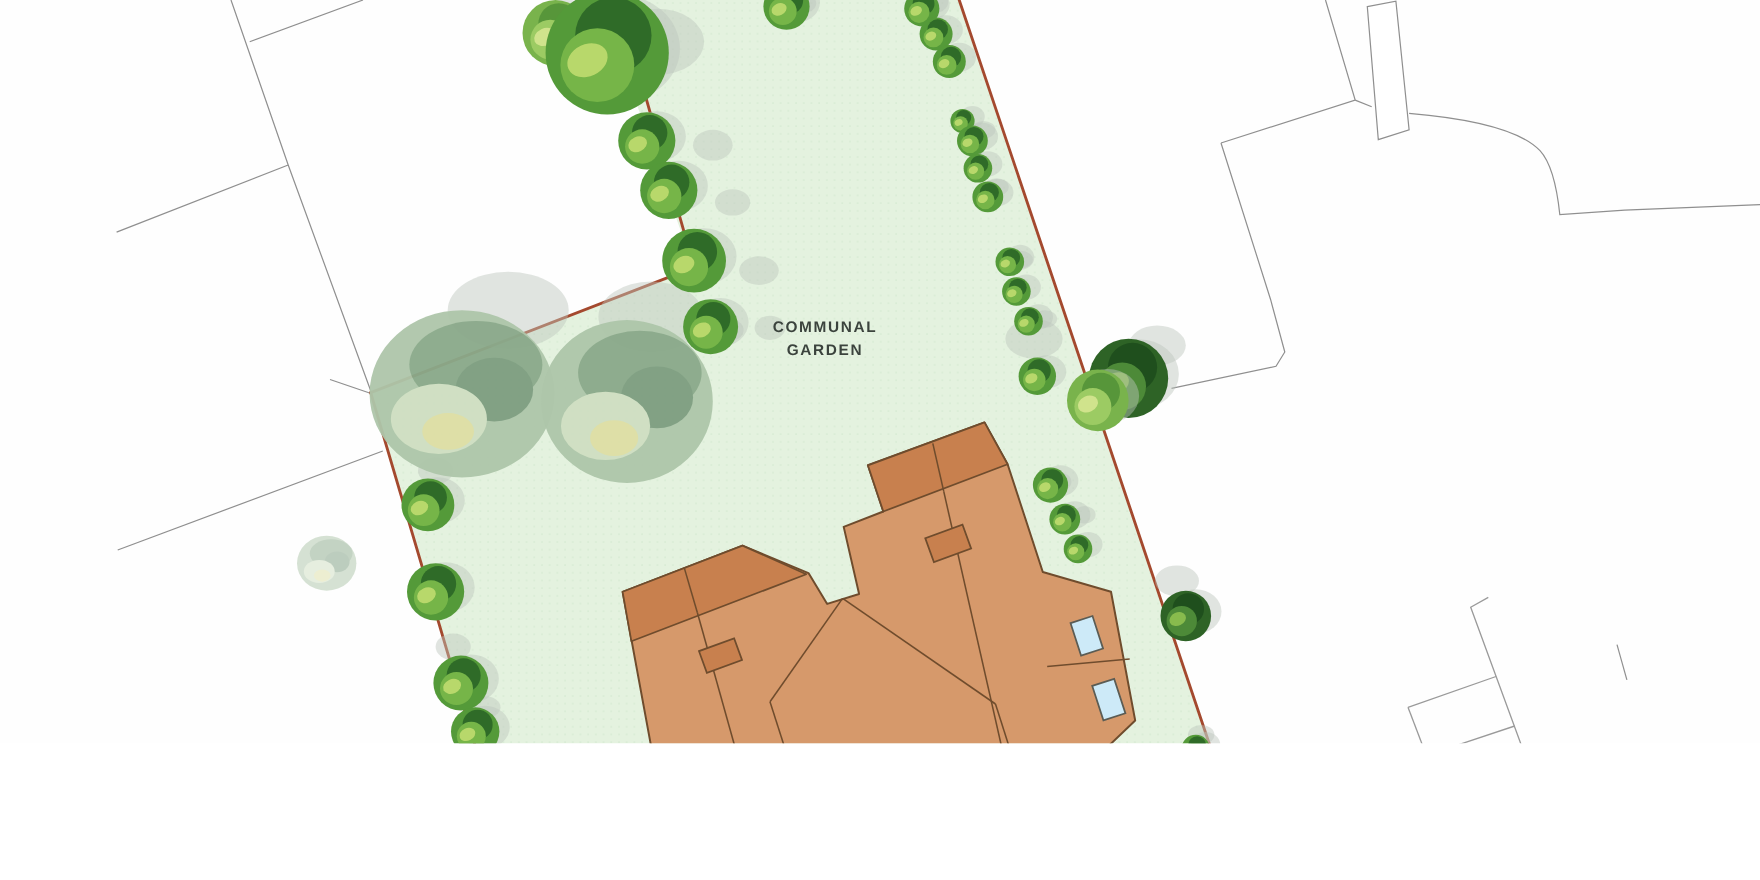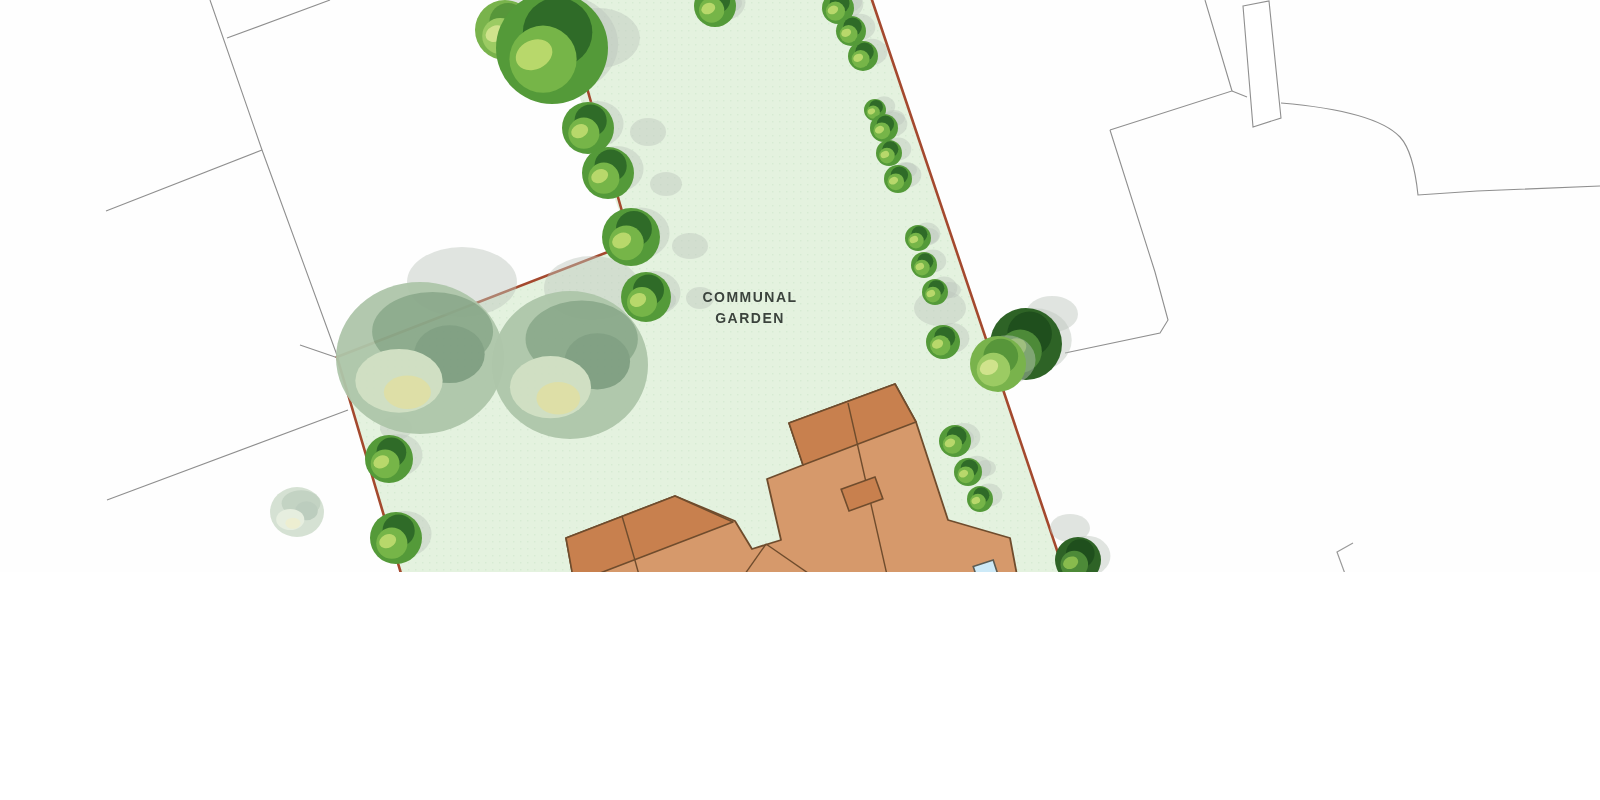--- a/index.html
+++ b/index.html
@@ -1,16 +1,16 @@
 <!DOCTYPE html>
 <html><head>
 <meta charset="utf-8">
 <style>
   html,body{margin:0;padding:0;background:#ffffff;}
-  #stage{position:relative;width:1600px;height:572px;background:#fefefe;overflow:hidden;
+  #stage{position:relative;width:1600px;height:676px;background:#fefefe;overflow:hidden;
          font-family:"Liberation Sans", sans-serif;}
   svg{display:block;}
   .garden-label{font-family:"Liberation Sans", sans-serif;font-weight:600;
                 letter-spacing:1.5px;text-anchor:middle;}
 </style>
 </head>
 <body>
 
 <div id="stage">
   <svg id="plan-svg" width="1600" height="800" viewBox="0 0 1600 800">

